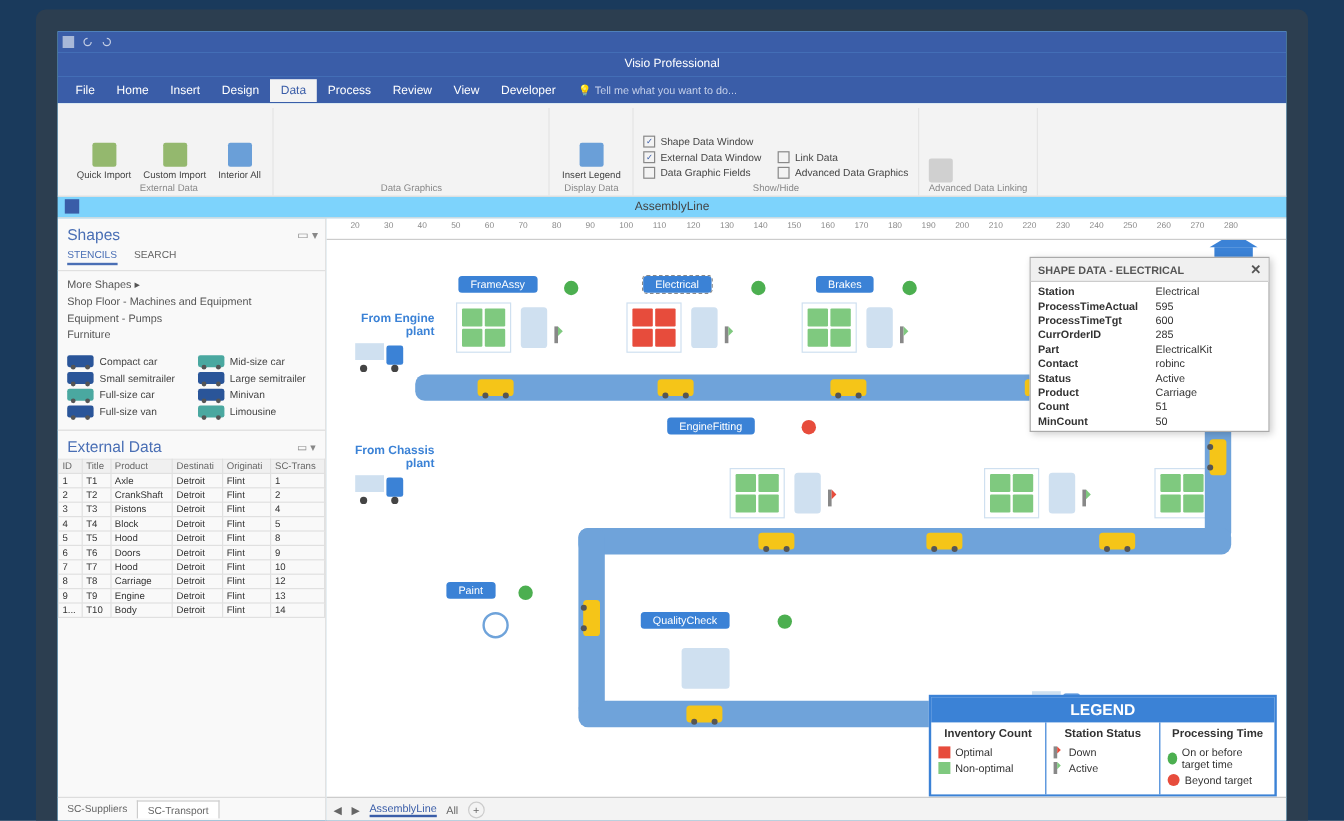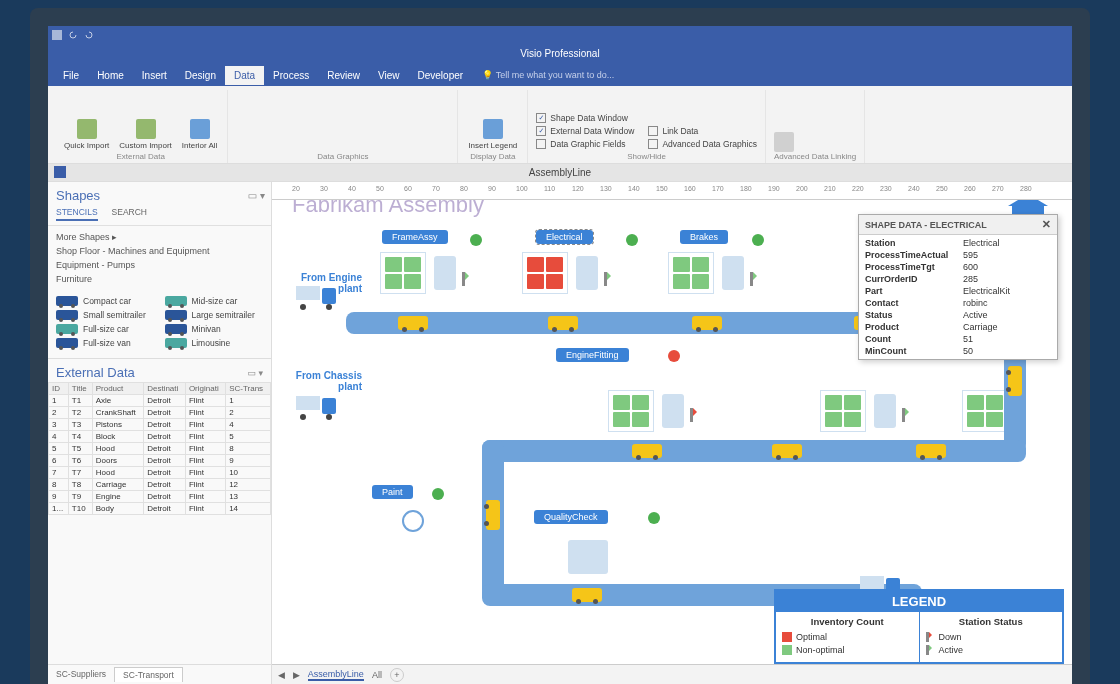--- a/index.html
+++ b/index.html
@@ -1,18 +1,18 @@
 <!DOCTYPE html>
 <html><head>
 <meta charset="utf-8">
 <style>
 *{box-sizing:border-box;margin:0;padding:0;font-family:"Segoe UI",Arial,sans-serif}
 body{background:#1a3a5c;width:1120px;height:684px;overflow:hidden;position:relative}
 .monitor{position:absolute;left:30px;top:8px;width:1060px;height:676px;background:#2c3e50;border-radius:8px 8px 0 0;padding:18px 18px 0 18px}
-.screen{width:100%;height:100%;background:#e5e5e5;overflow:hidden;position:relative}
+.screen{width:100%;height:100%;background:#7dd3fc;overflow:hidden;position:relative}
 .qat{height:18px;background:#3a5da8;display:flex;align-items:center;padding:0 4px;gap:6px}
 .qat-icon{width:10px;height:10px;opacity:.7}
 .titlebar{height:20px;background:#3a5da8;color:#fff;text-align:center;font-size:10px;line-height:20px}
 .menubar{height:22px;background:#3a5da8;display:flex;align-items:center;padding:0 6px;gap:0}
 .menubar .tab{color:#fff;font-size:10px;padding:4px 9px;cursor:pointer}
 .menubar .tab.active{background:#f3f3f3;color:#3a5da8}
 .menubar .tellme{color:#c5d0ea;font-size:9px;margin-left:10px}
 .ribbon{height:78px;background:#f3f3f3;border-bottom:1px solid #ddd;display:flex;padding:4px 6px 0 6px}
 .rgroup{border-right:1px solid #e5e5e5;padding:0 8px;display:flex;flex-direction:column}
 .rgroup-label{font-size:8px;color:#888;text-align:center;margin-top:auto;padding-bottom:2px}
@@ -397,23 +397,22 @@
             <span style="left: 552px;">210</span>
             <span style="left: 580px;">220</span>
             <span style="left: 608px;">230</span>
             <span style="left: 636px;">240</span>
             <span style="left: 664px;">250</span>
             <span style="left: 692px;">260</span>
             <span style="left: 720px;">270</span>
             <span style="left: 748px;">280</span>
           </div>
       <div class="canvas">
-        <div class="doc-title">Fabrikam Assembly</div>
-
-        <div class="from-label" style="left:10px;top:72px">From Engine plant</div>
+
+        <div class="from-label" style="left:10px;top:60px">From Engine plant</div>
         <div class="truck" style="left:24px;top:86px">
               <div class="trl"></div>
               <div class="cab"></div>
               <div class="whl" style="left:4px"></div>
               <div class="whl" style="right:4px"></div>
             </div>
 
         <div class="from-label" style="left:10px;top:170px">From Chassis plant</div>
         <div class="truck" style="left:24px;top:196px">
               <div class="trl"></div>
@@ -603,20 +602,31 @@
               <div class="lh">Station Status</div>
               <div class="legend-item">
                     <div class="lflag"></div>
                     <span>Down</span>
                   </div>
               <div class="legend-item">
                     <div class="lflag act"></div>
                     <span>Active</span>
                   </div>
             </div>
+            <div class="legend-col">
+              <div class="lh">Processing Time</div>
+              <div class="legend-item">
+                    <div class="dot on"></div>
+                    <span>On or before target time</span>
+                  </div>
+              <div class="legend-item">
+                    <div class="dot off"></div>
+                    <span>Beyond target</span>
+                  </div>
+            </div>
           </div>
         </div>
       </div>
       <div class="sheettabs">
         <span>◀</span>
         <span>▶</span>
         <span class="sht active">AssemblyLine</span>
         <span class="sht">All</span>
         <span class="sht" style="border:1px solid #ccc;border-radius:50%;width:14px;height:14px;display:inline-flex;align-items:center;justify-content:center">+</span>
       </div>

